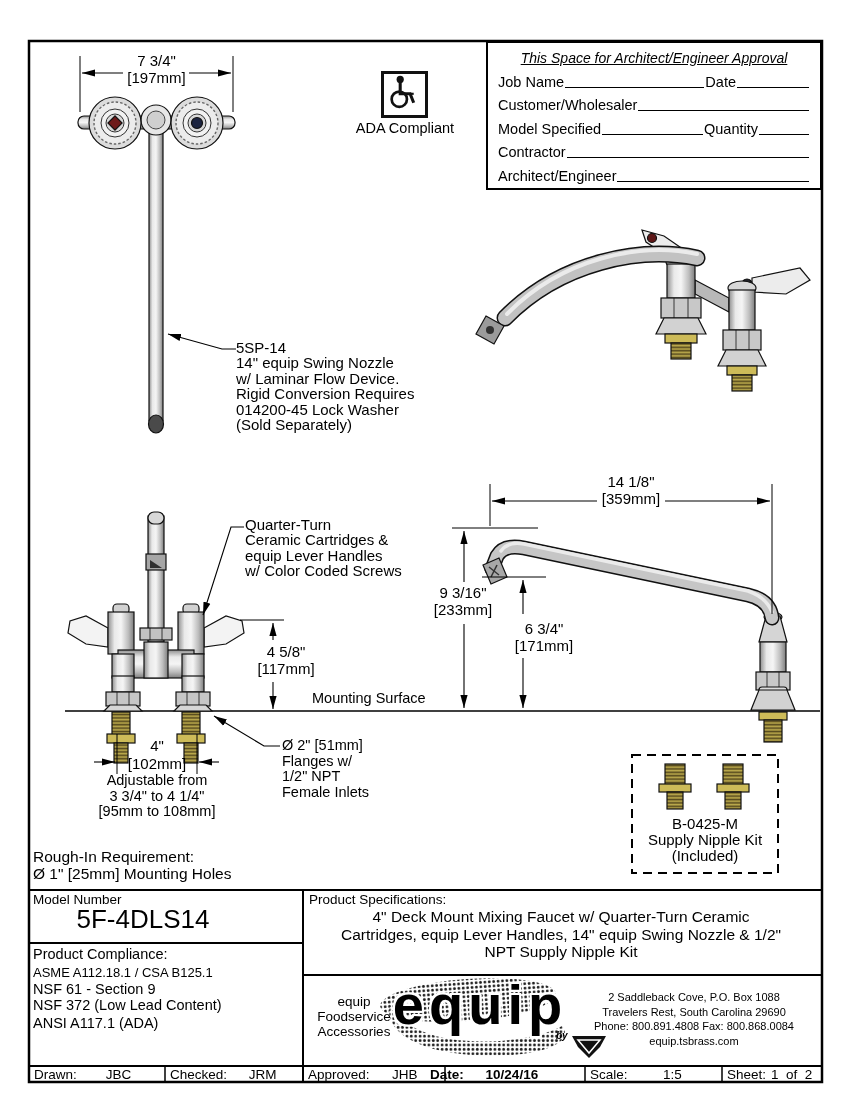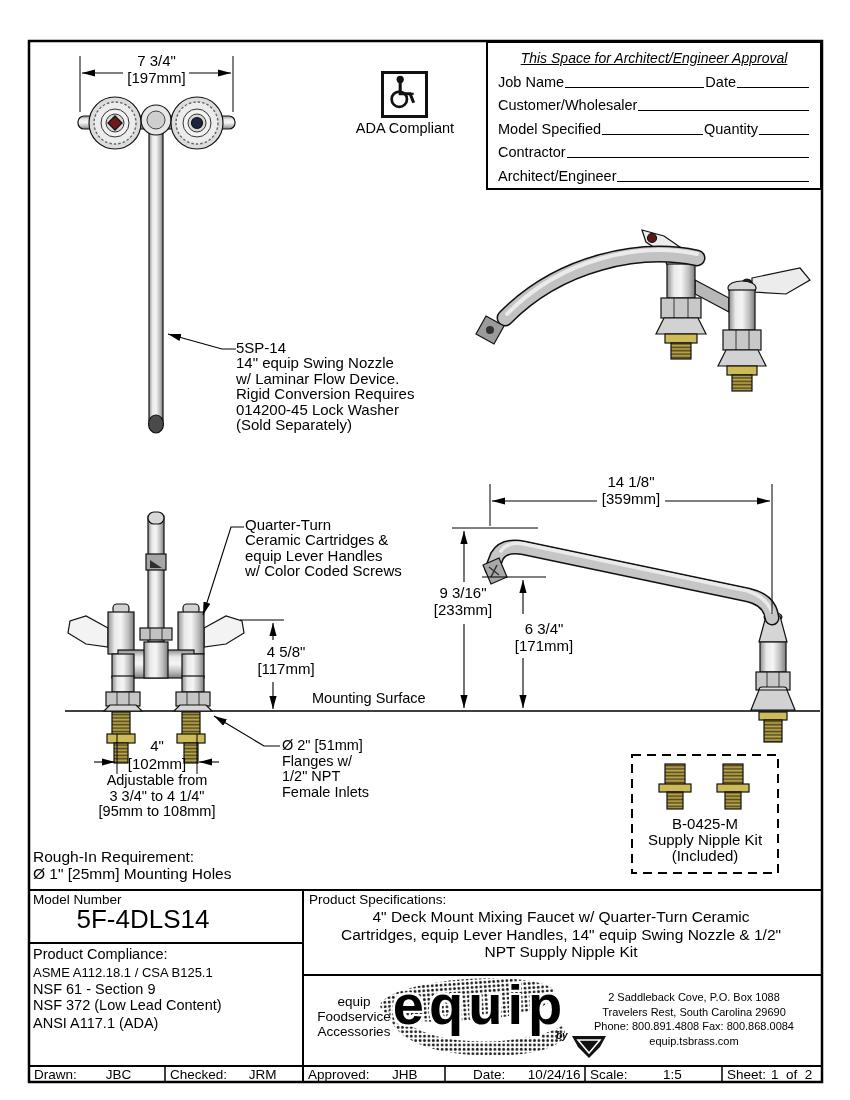--- a/index.html
+++ b/index.html
@@ -379,21 +379,21 @@
     <span class="v">JBC</span>
   </div>
   <div class="fcell" style="left:165px;width:138px;">
     <span>Checked:</span>
     <span class="v">JRM</span>
   </div>
   <div class="fcell" style="left:303px;width:142px;">
     <span>Approved:</span>
     <span class="v">JHB</span>
   </div>
-  <div class="fcell" style="left:468px;width:140px;">
+  <div class="fcell" style="left:425px;width:140px;font-weight:bold;">
     <span>Date:</span>
     <span class="v">10/24/16</span>
   </div>
   <div class="fcell" style="left:585px;width:137px;">
     <span>Scale:</span>
     <span class="v">1:5</span>
   </div>
   <div class="fcell" style="left:722px;width:100px;">
     <span>Sheet:</span>
     <span class="v">1  of  2</span>

